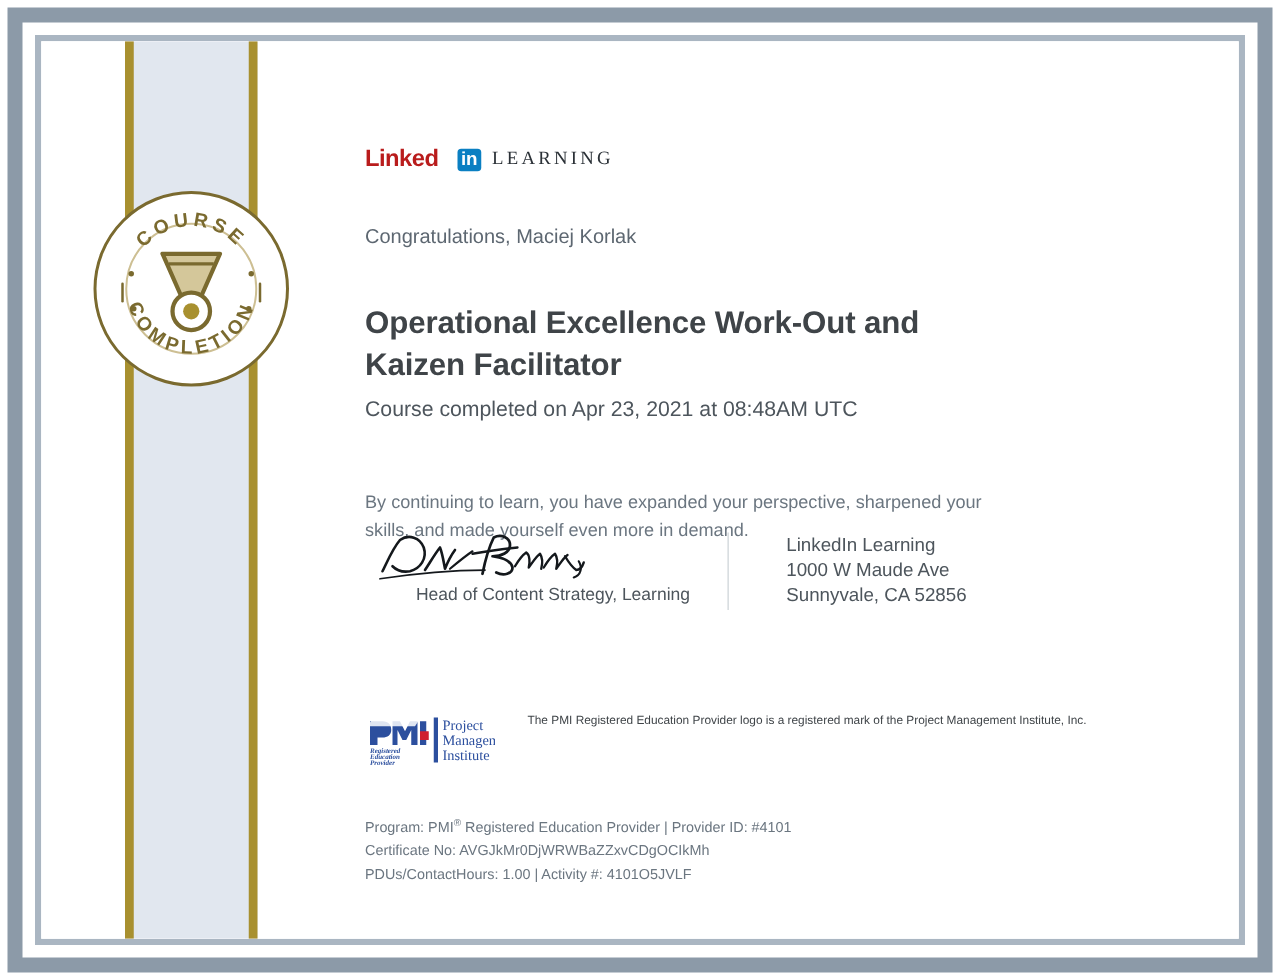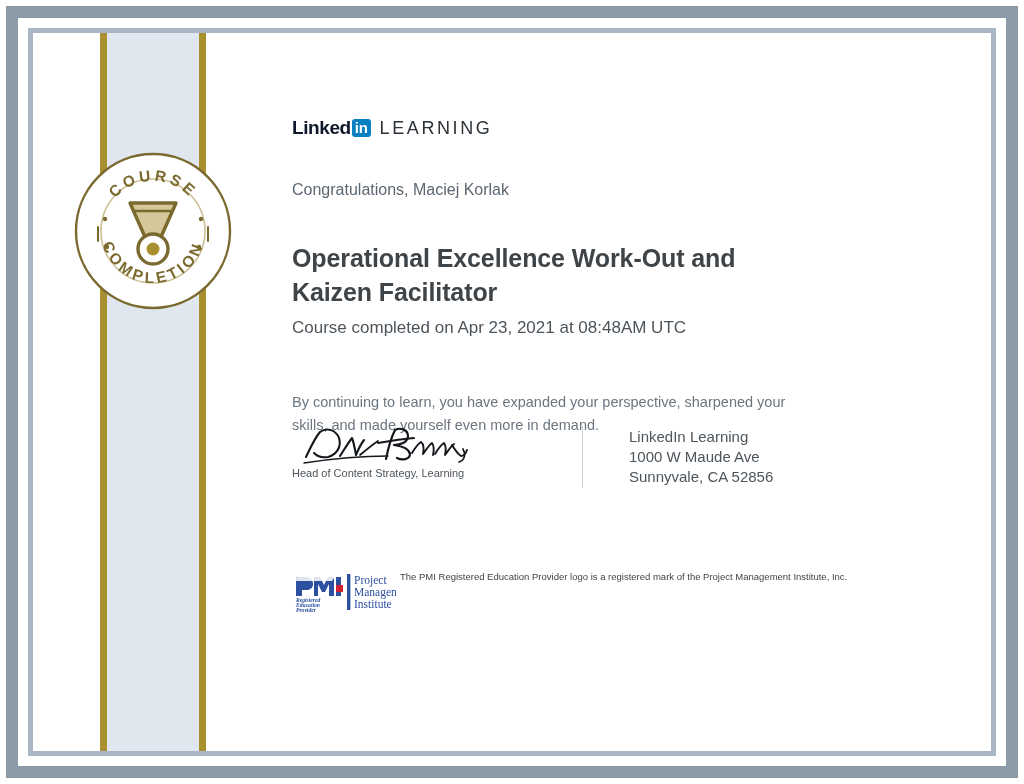--- a/index.html
+++ b/index.html
@@ -91,41 +91,42 @@
   .brand-row {
     position: absolute;
     left: 0;
     top: 85px;
     display: flex;
     align-items: center;
   }
   .brand-linked {
     font-size: 19px;
     font-weight: bold;
-    color: #0f172a;
+    color: #b91c1c;
     letter-spacing: -0.4px;
     line-height: 1;
   }
   .brand-in {
     background: #0a7fc2;
     color: #ffffff;
     font-size: 15px;
     font-weight: bold;
     border-radius: 3px;
     padding: 1px 3px 2px 3px;
-    margin-left: 1px;
+    margin-left: 15px;
     line-height: 1;
     letter-spacing: -0.3px;
   }
   .brand-learning {
-    font-size: 18px;
+    font-size: 15px;
     color: #2b3137;
     letter-spacing: 2.6px;
     margin-left: 9px;
     line-height: 1;
+    font-family: Liberation Serif, serif;
   }
 
   .title-main {
     position: absolute;
     left: 0;
     top: 110px;
     font-size: 30px;
     color: #5d6771;
     font-weight: normal;
     letter-spacing: -0.1px;
@@ -174,23 +175,24 @@
     left: 0;
     top: 390px;
     width: 260px;
   }
   .sig-mark {
     height: 42px;
     margin-left: 8px;
   }
   .sig-mark svg { display: block; }
   .sig-role {
-    font-size: 11px;
+    font-size: 14px;
     color: #4d555c;
     margin-top: 2px;
+    text-align: right;
   }
   .vrule {
     position: absolute;
     left: 290px;
     top: 393px;
     width: 1px;
     height: 62px;
     background: #cdd3d8;
   }
   .addr-block {
@@ -208,21 +210,21 @@
     left: 0;
     top: 538px;
     display: flex;
     align-items: flex-start;
   }
   .pmi-logo { width: 104px; height: 42px; }
   .pmi-logo svg { display: block; }
   .pmi-note {
     font-size: 9.5px;
     color: #3f4448;
-    margin-left: 4px;
+    margin-left: 26px;
     white-space: nowrap;
   }
 
   
   .meta {
     position: absolute;
     left: 0;
     top: 620px;
     font-size: 11.5px;
     line-height: 1.62;
@@ -340,16 +342,21 @@
             <g fill="#2c4f9e" font-family="'Liberation Serif', serif" font-size="5.6" font-style="italic" font-weight="bold">
               <text x="4" y="31">Registered</text>
               <text x="4" y="36">Education</text>
               <text x="4" y="41">Provider</text>
             </g>
           </svg>
         </div>
         <div class="pmi-note">The PMI Registered Education Provider logo is a registered mark of the Project Management Institute, Inc.</div>
       </div>
 
+      <div class="meta">
+        <div><span>Program: PMI</span><sup>®</sup><span> Registered Education Provider | Provider ID: #4101</span></div>
+        <div>Certificate No: AVGJkMr0DjWRWBaZZxvCDgOCIkMh</div>
+        <div>PDUs/ContactHours: 1.00 | Activity #: 4101O5JVLF</div>
+      </div>
 
     </div>
   </div>
 </div>
 
 </body></html>

